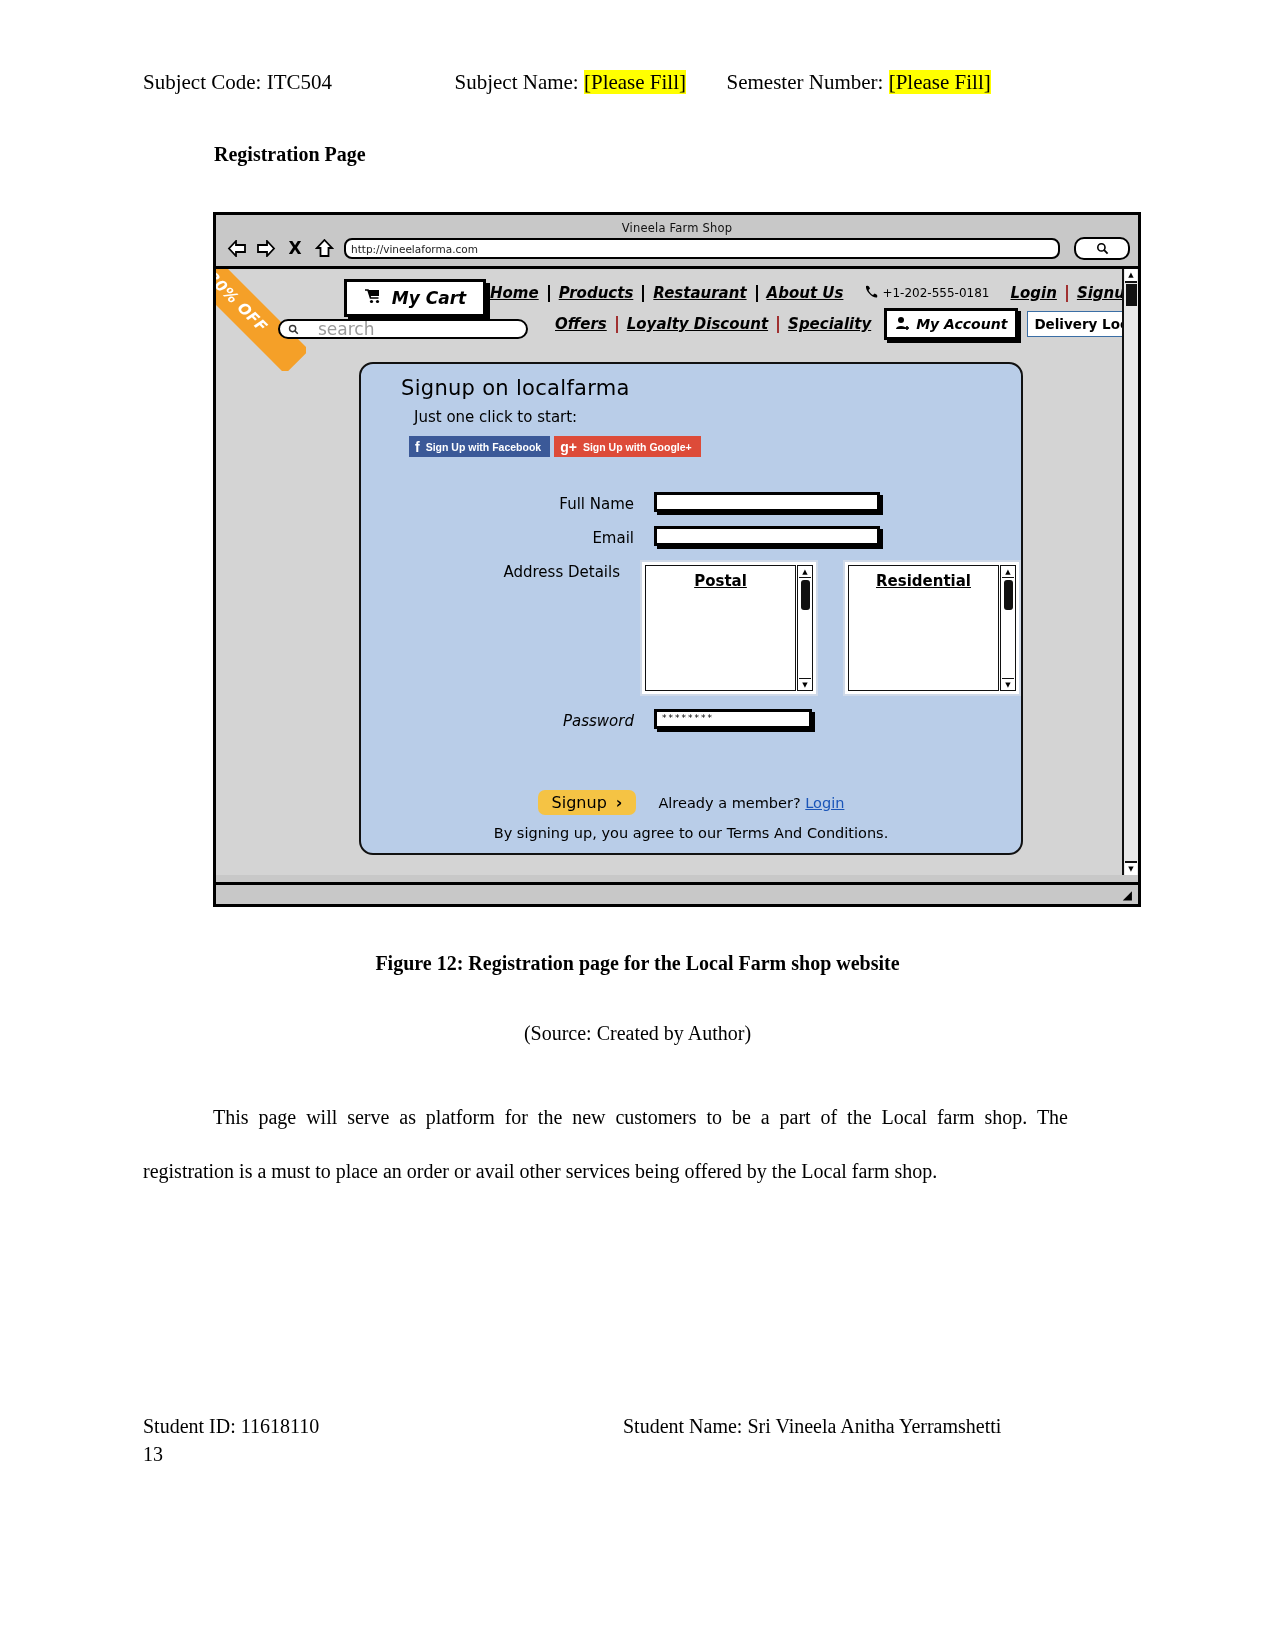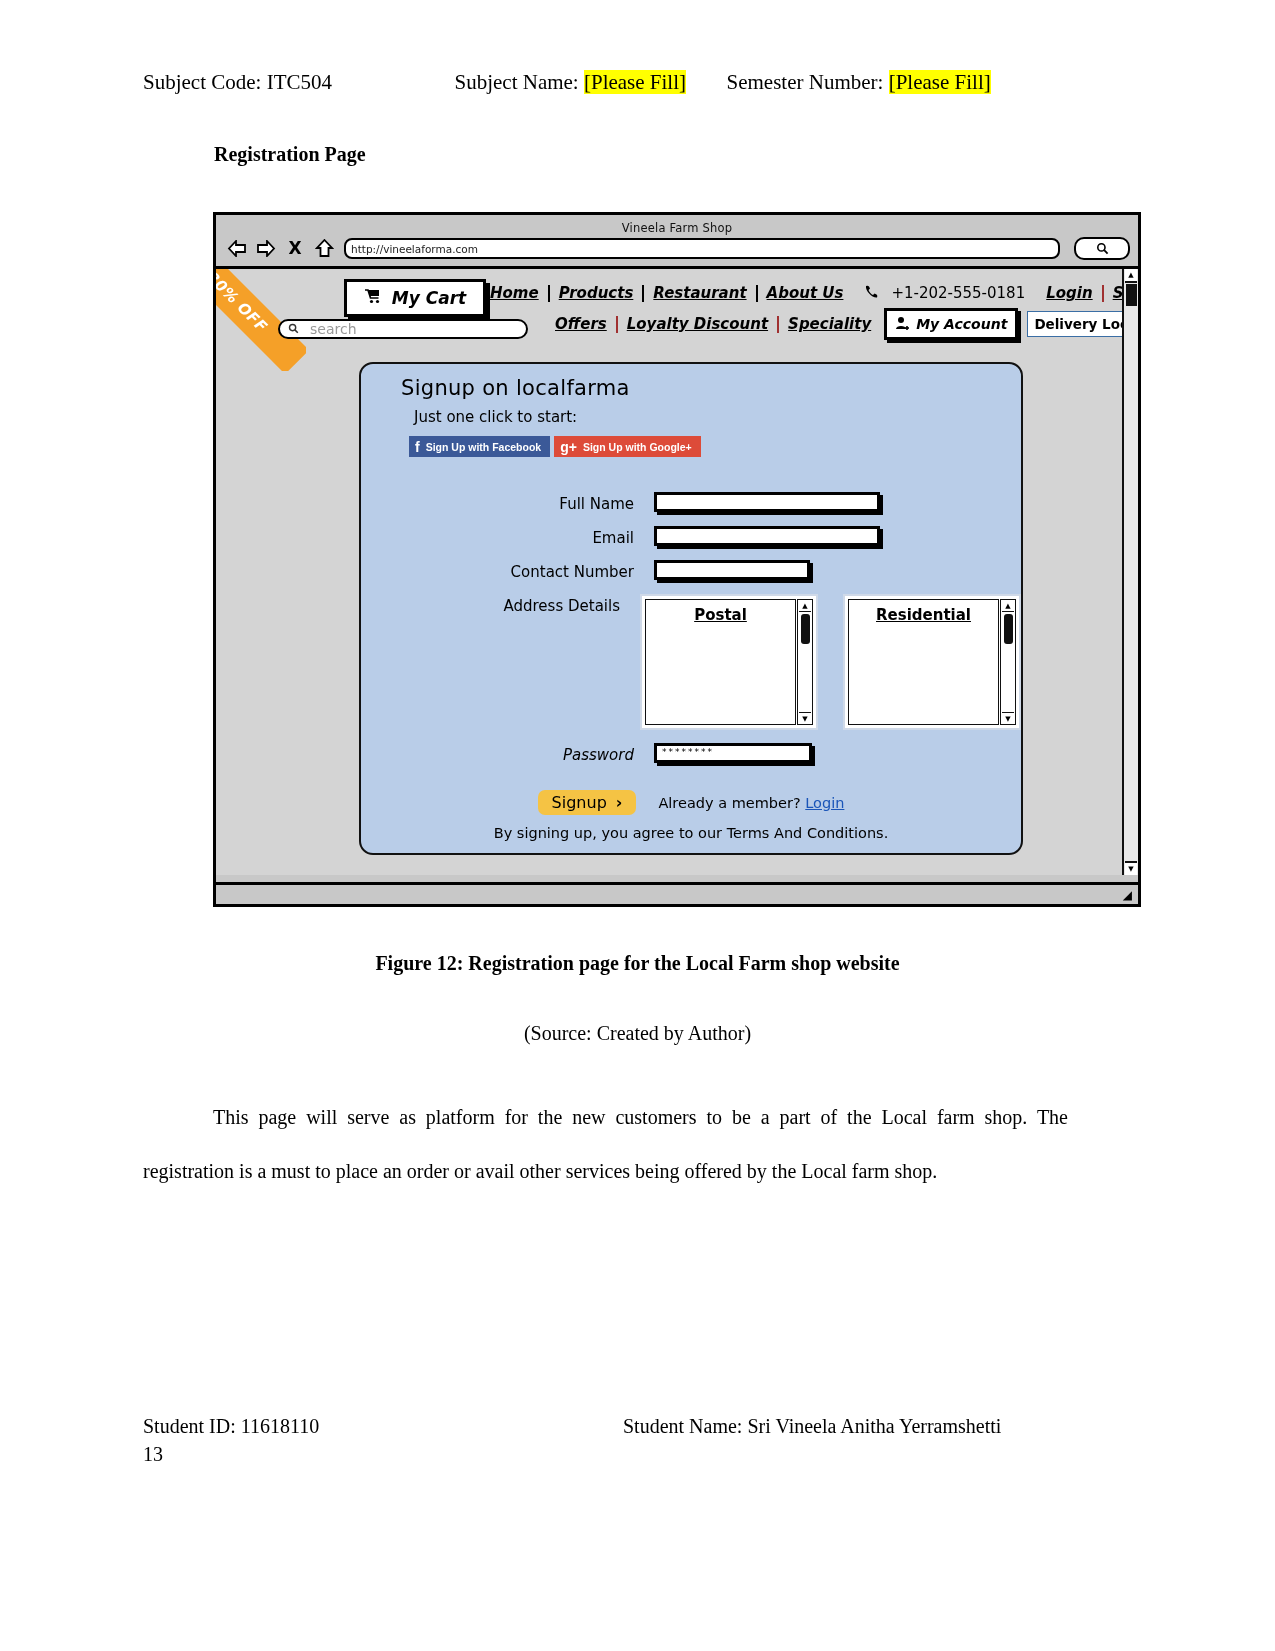--- a/index.html
+++ b/index.html
@@ -159,24 +159,24 @@
     position: absolute;
     left: 62px;
     top: 50px;
     width: 250px;
     height: 20px;
     background: #fff;
     border: 2px solid #000;
     border-radius: 11px;
     display: flex;
     align-items: center;
-    gap: 11px;
+    gap: 19px;
     padding: 0 8px;
     box-sizing: border-box;
-    font-size: 14px;
+    font-size: 17px;
     color: #999;
   }
 
   .menu-row1 {
     position: absolute;
     left: 265px;
     top: 12px;
     display: flex;
     align-items: center;
     height: 24px;
@@ -199,22 +199,22 @@
   }
   .divider {
     width: 2px;
     height: 17px;
     background: #000;
   }
   .divider.red { background: #a03030; }
   .phone {
     display: flex;
     align-items: center;
-    gap: 12px;
-    font-size: 15px;
+    gap: 3px;
+    font-size: 12px;
     padding: 0 12px;
     white-space: nowrap;
   }
   .acct-btn {
     background: #fff;
     border: 3px solid #000;
     box-shadow: 3px 3px 0 #000;
     height: 26px;
     display: flex;
     align-items: center;
@@ -635,24 +635,20 @@
         <div class="frow">
           <div class="flabel">Full Name</div>
           <div class="finput fi-wide"></div>
         </div>
 
         <div class="frow">
           <div class="flabel">Email</div>
           <div class="finput fi-wide"></div>
         </div>
 
-        <div class="frow">
-          <div class="flabel">Contact Number</div>
-          <div class="finput fi-mid"></div>
-        </div>
 
         <div class="frow">
           <div class="flabel">Address Details</div>
           <div class="addr-wrap">
 
             <div class="addr-box">
               <div class="addr-inner">
                 <div class="addr-title">Postal</div>
               </div>
               <div class="vscroll">

